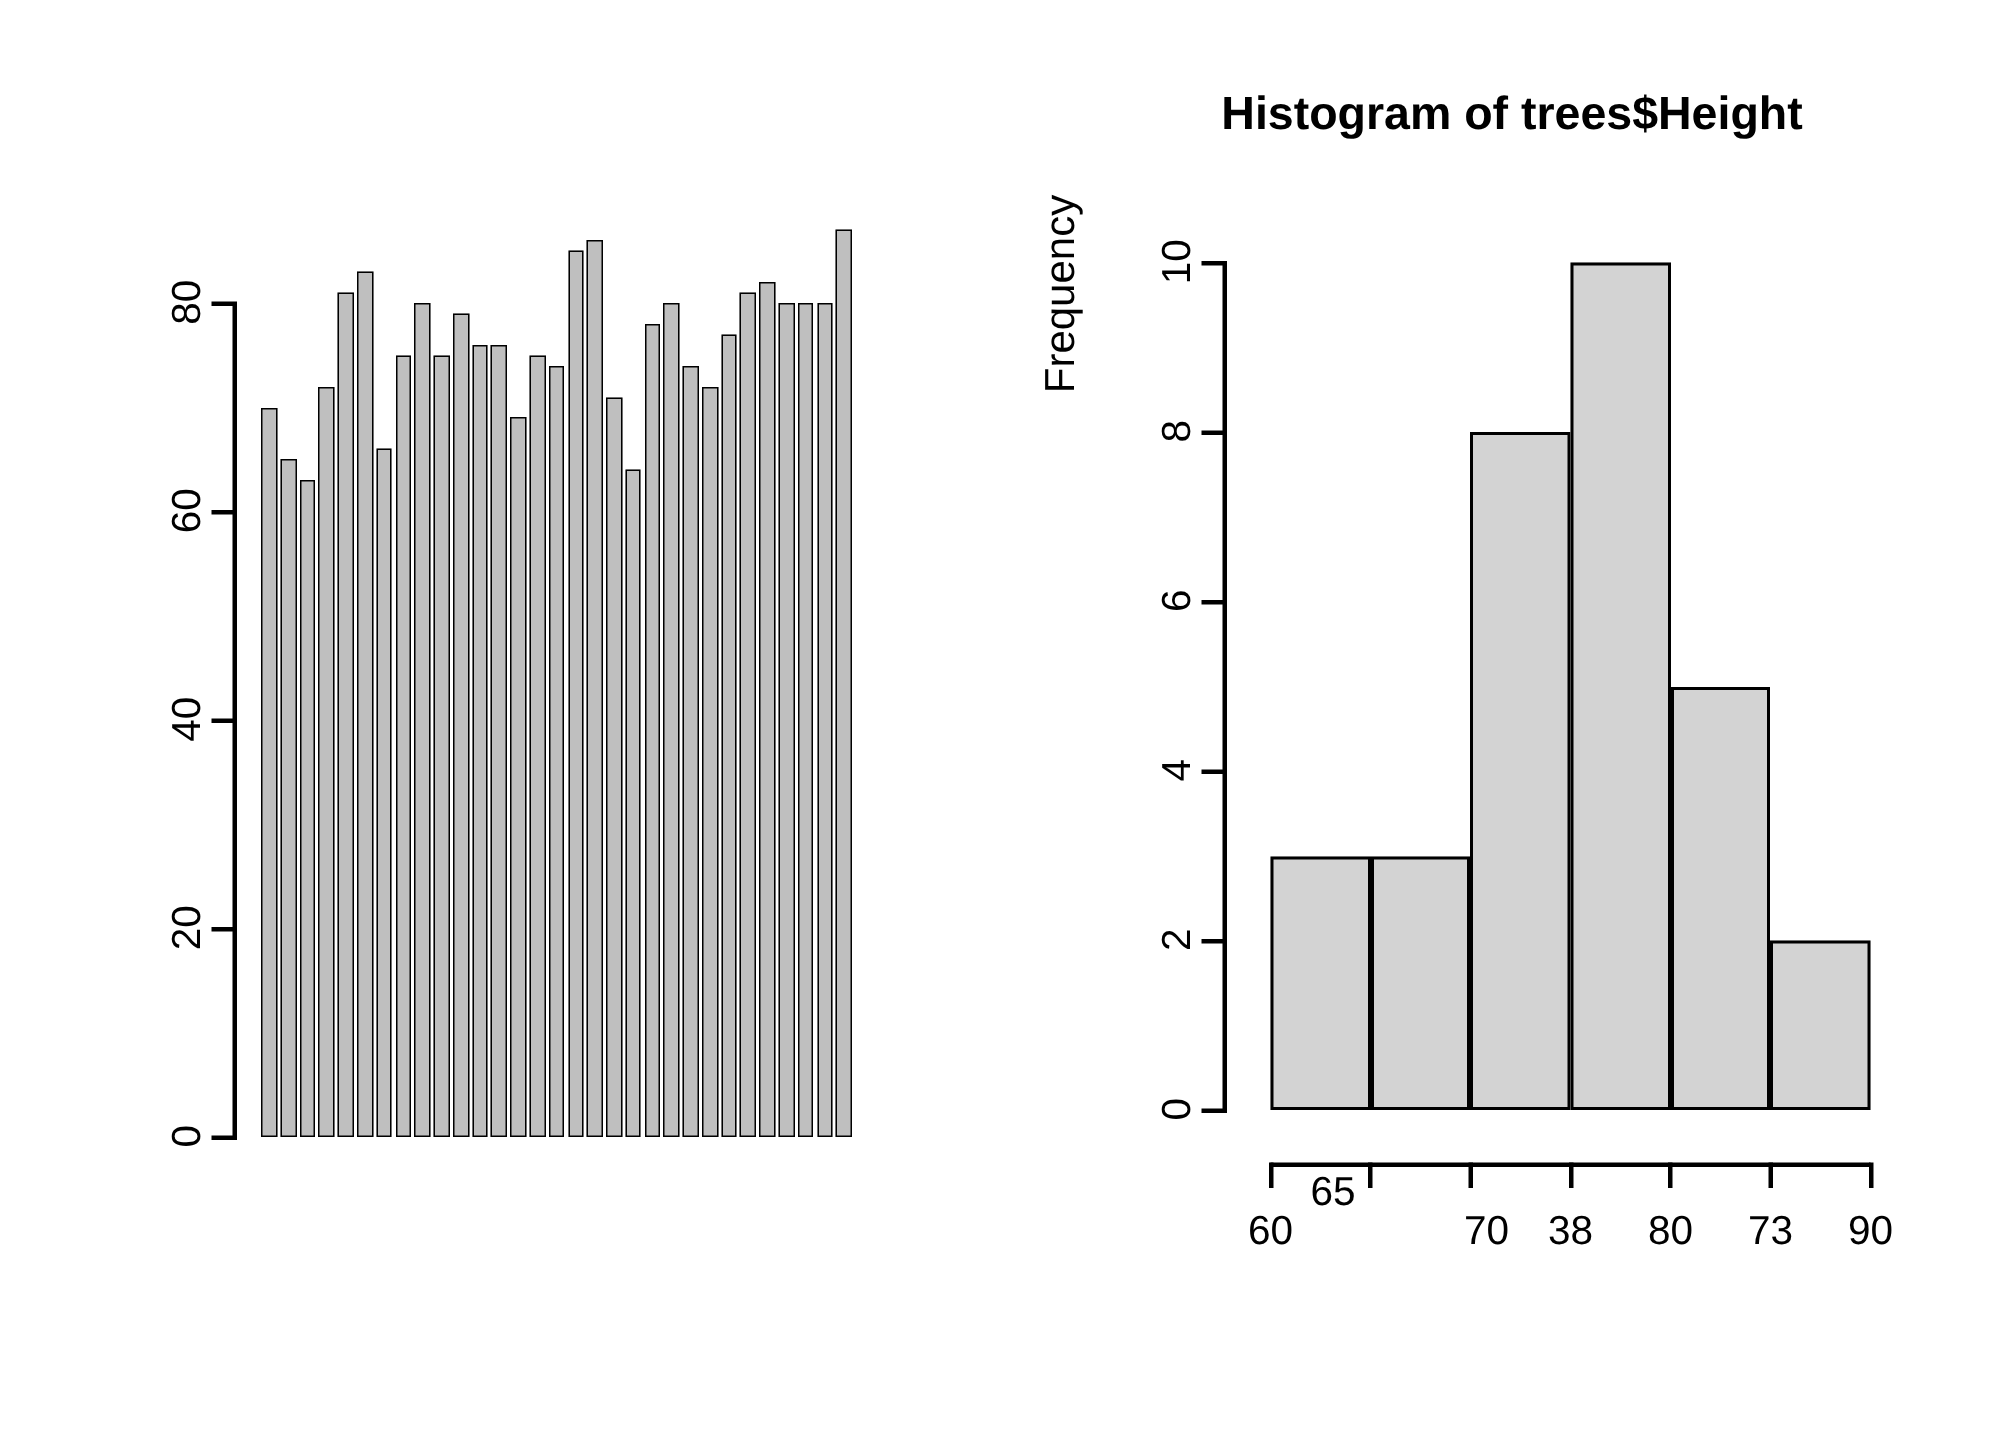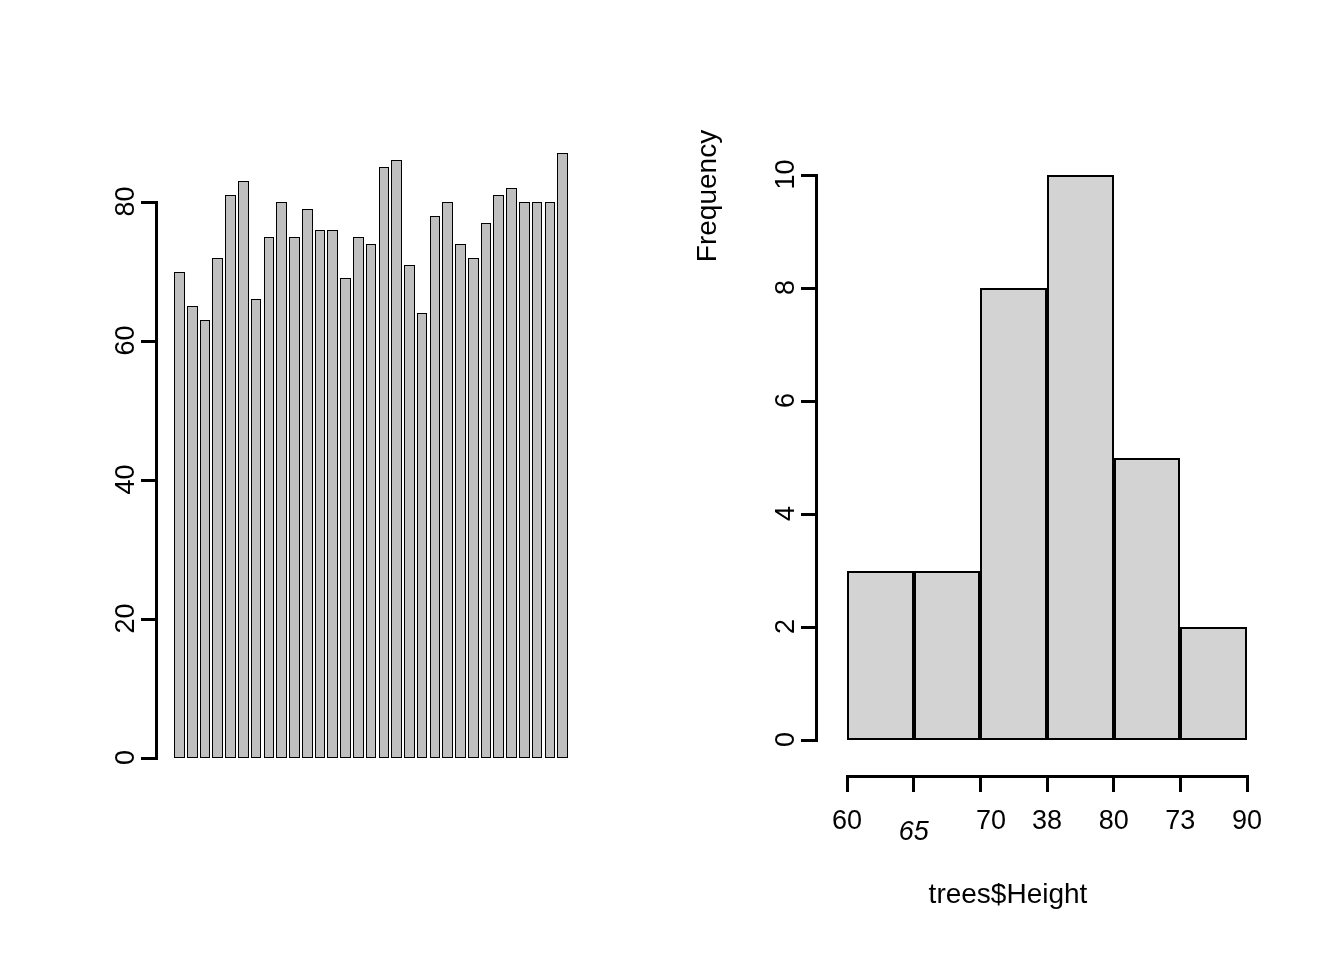--- a/index.html
+++ b/index.html
@@ -179,24 +179,24 @@
         <div class="bp-bar" style="left: 347.032px; width: 10.6452px; height: 556px;"></div>
         <div class="bp-bar" style="left: 359.806px; width: 10.6452px; height: 556px;"></div>
         <div class="bp-bar" style="left: 372.581px; width: 10.6452px; height: 556px;"></div>
         <div class="bp-bar" style="left: 385.355px; width: 10.6452px; height: 604.65px;"></div>
       </div>
 
   </div>
 
   <div class="panel" id="right-panel">
 
+    <div id="hist-title">Histogram of trees$Height</div>
 
     <div id="hist-ylab">Frequency</div>
 
-    <div id="hist-xlab">trees$Height</div>
 
     <div id="hist-yaxis">
         <div class="axis-line" style="left: 143px; top: 175px; width: 3px; height: 565px;"></div>
         <div class="tick" style="left: 129px; top: 738.5px; width: 17px; height: 3px;"></div>
         <div class="tick" style="left: 129px; top: 625.5px; width: 17px; height: 3px;"></div>
         <div class="tick" style="left: 129px; top: 512.5px; width: 17px; height: 3px;"></div>
         <div class="tick" style="left: 129px; top: 399.5px; width: 17px; height: 3px;"></div>
         <div class="tick" style="left: 129px; top: 286.5px; width: 17px; height: 3px;"></div>
         <div class="tick" style="left: 129px; top: 173.5px; width: 17px; height: 3px;"></div>
       </div>
@@ -214,21 +214,21 @@
         <div class="tick" style="left: 173.5px; top: 775px; width: 3px; height: 17px;"></div>
         <div class="tick" style="left: 240.167px; top: 775px; width: 3px; height: 17px;"></div>
         <div class="tick" style="left: 306.833px; top: 775px; width: 3px; height: 17px;"></div>
         <div class="tick" style="left: 373.5px; top: 775px; width: 3px; height: 17px;"></div>
         <div class="tick" style="left: 440.167px; top: 775px; width: 3px; height: 17px;"></div>
         <div class="tick" style="left: 506.833px; top: 775px; width: 3px; height: 17px;"></div>
         <div class="tick" style="left: 573.5px; top: 775px; width: 3px; height: 17px;"></div>
       </div>
     <div id="hist-xaxis-labels">
         <div class="ticklabel" style="width: 80px; text-align: center; left: 135px; top: 807px;">60</div>
-        <div class="ticklabel" style="width: 80px; text-align: center; left: 201.667px; top: 818px; font-style: italic;">65</div>
+        <div class="ticklabel" style="width: 80px; left: 201.667px; top: 781px;">65</div>
         <div class="ticklabel" style="width: 80px; text-align: center; left: 279px; top: 807px;">70</div>
         <div class="ticklabel" style="width: 80px; text-align: center; left: 335px; top: 807px;">38</div>
         <div class="ticklabel" style="width: 80px; text-align: center; left: 401.667px; top: 807px;">80</div>
         <div class="ticklabel" style="width: 80px; text-align: center; left: 468.333px; top: 807px;">73</div>
         <div class="ticklabel" style="width: 80px; text-align: center; left: 535px; top: 807px;">90</div>
       </div>
 
     <div id="hist-plotarea">
         <div class="hist-bar" style="left: 0px; width: 66.6667px; height: 169.5px;"></div>
         <div class="hist-bar" style="left: 66.6667px; width: 66.6667px; height: 169.5px;"></div>

